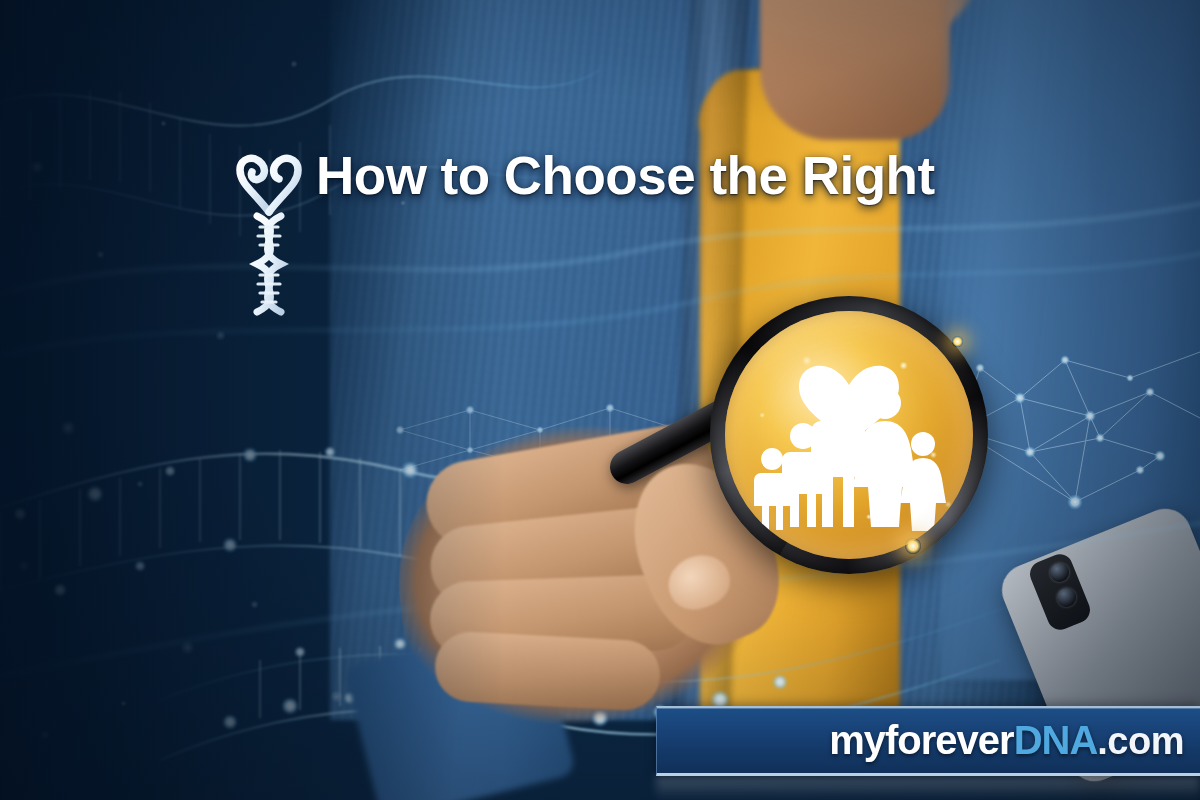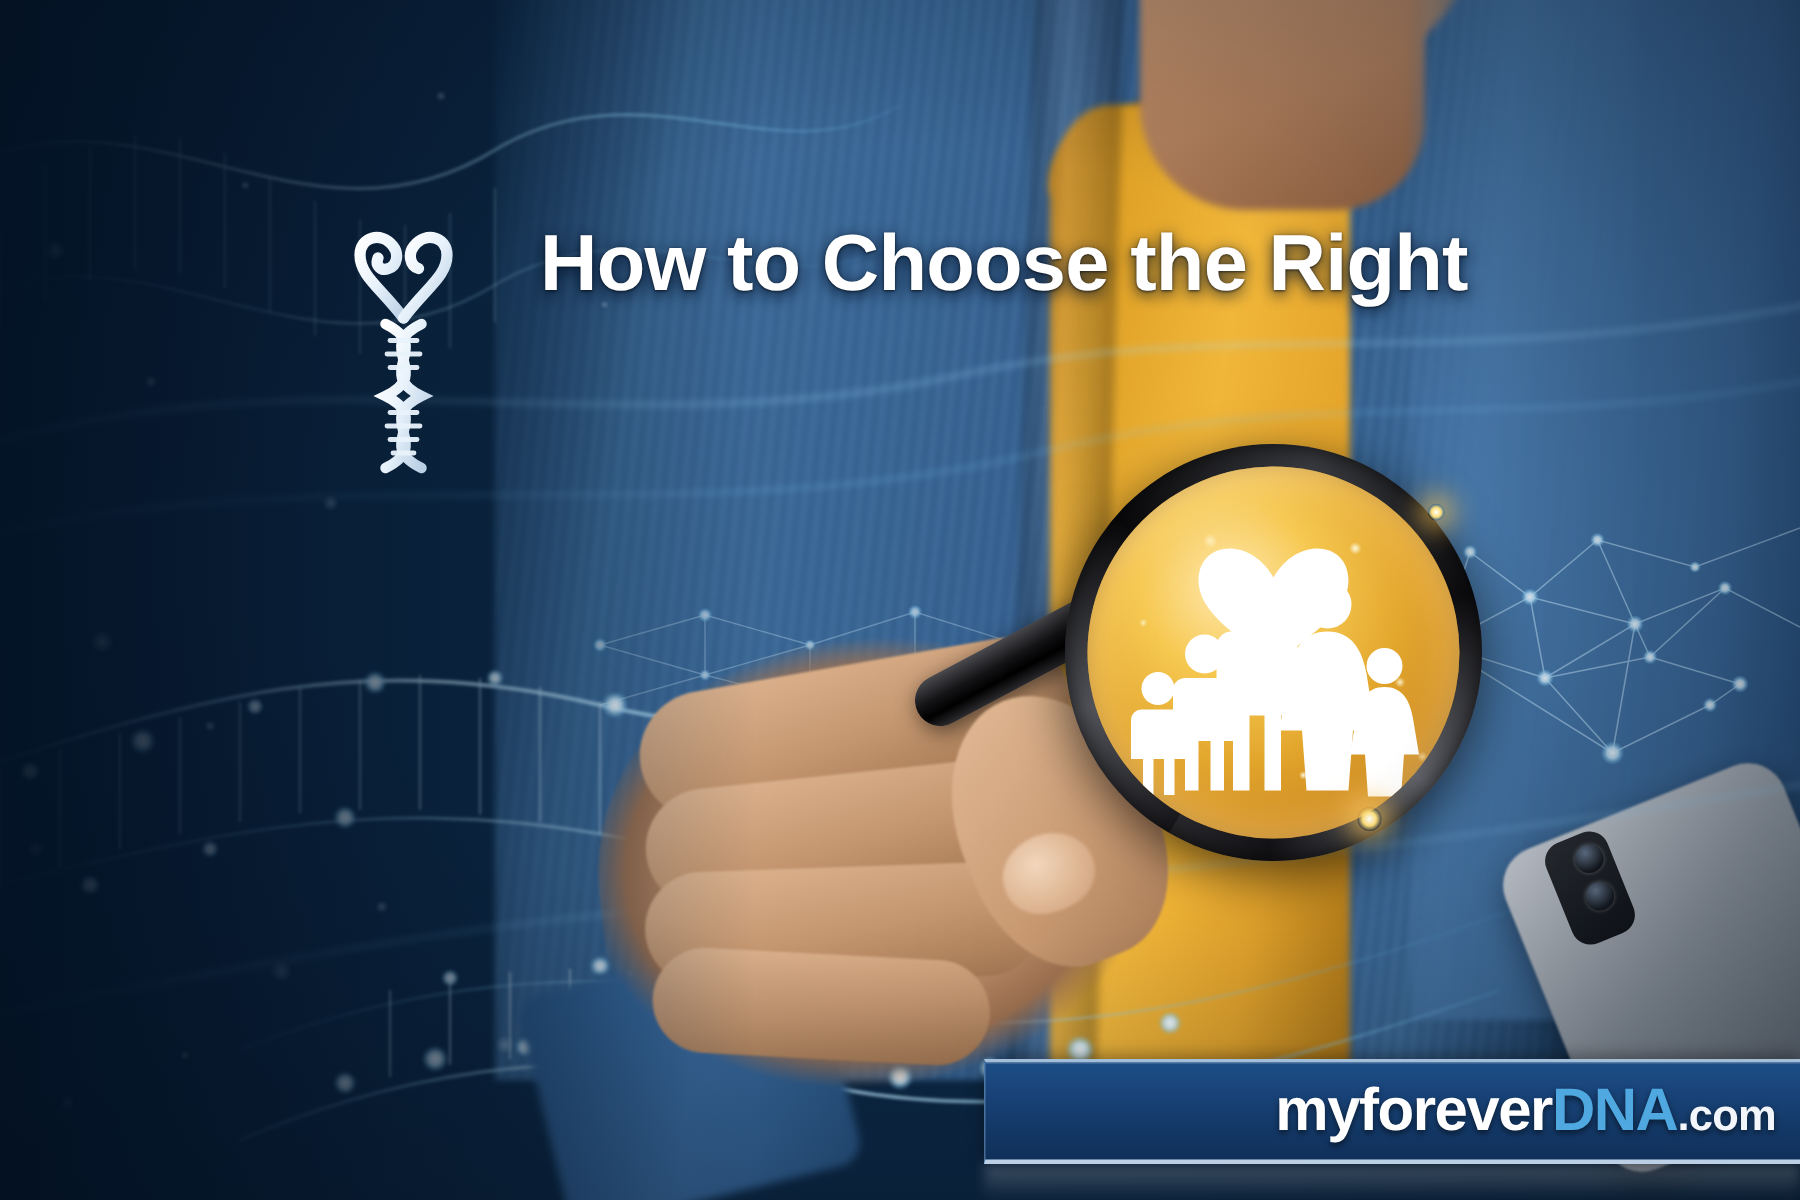--- a/index.html
+++ b/index.html
@@ -220,21 +220,20 @@
   }
   .headline{
     position:absolute; left:84px; top:0; width:650px;
   }
   .line1{
     font-size:53px; font-weight:bold; letter-spacing:-.5px;
     color:#ffffff;
     line-height:1.04;
     text-shadow:0 3px 10px rgba(0,16,40,.85), 0 1px 2px rgba(0,0,0,.7);
     white-space:nowrap;
-    margin-left:44px;
   }
   .line2{
     font-size:58px; font-weight:bold; letter-spacing:-.5px;
     line-height:1.06;
     margin-top:6px;
     background:linear-gradient(180deg,#ffffff 0%,#eaf7ff 22%,#b7e6f8 55%,#7fd2f0 78%,#5ec3e8 100%);
     -webkit-background-clip:text; background-clip:text;
     -webkit-text-fill-color:transparent; color:transparent;
     filter:drop-shadow(0 3px 9px rgba(0,20,50,.85));
     white-space:nowrap;
@@ -252,21 +251,21 @@
     padding-right:16px;
   }
   .logo-text{
     font-size:40px; font-weight:bold; letter-spacing:-1px;
     white-space:nowrap;
     text-shadow:0 2px 4px rgba(0,0,0,.55);
   }
   .lg-my{ color:#ffffff; }
   .lg-forever{ color:#ffffff; }
   .lg-dna{ color:#4fa9e0; }
-  .lg-com{ color:#f2f6fb; font-size:29px; font-weight:bold; letter-spacing:-.5px; }
+  .lg-com{ color:#f2f6fb; font-size:38px; font-weight:bold; letter-spacing:-.5px; }
 
   
   .bar-sheen{
     position:absolute; left:656px; top:776px; width:544px; height:24px;
     background:linear-gradient(180deg, rgba(255,255,255,.22), rgba(255,255,255,0));
     filter:blur(4px);
   }
 
   
   .phone{

